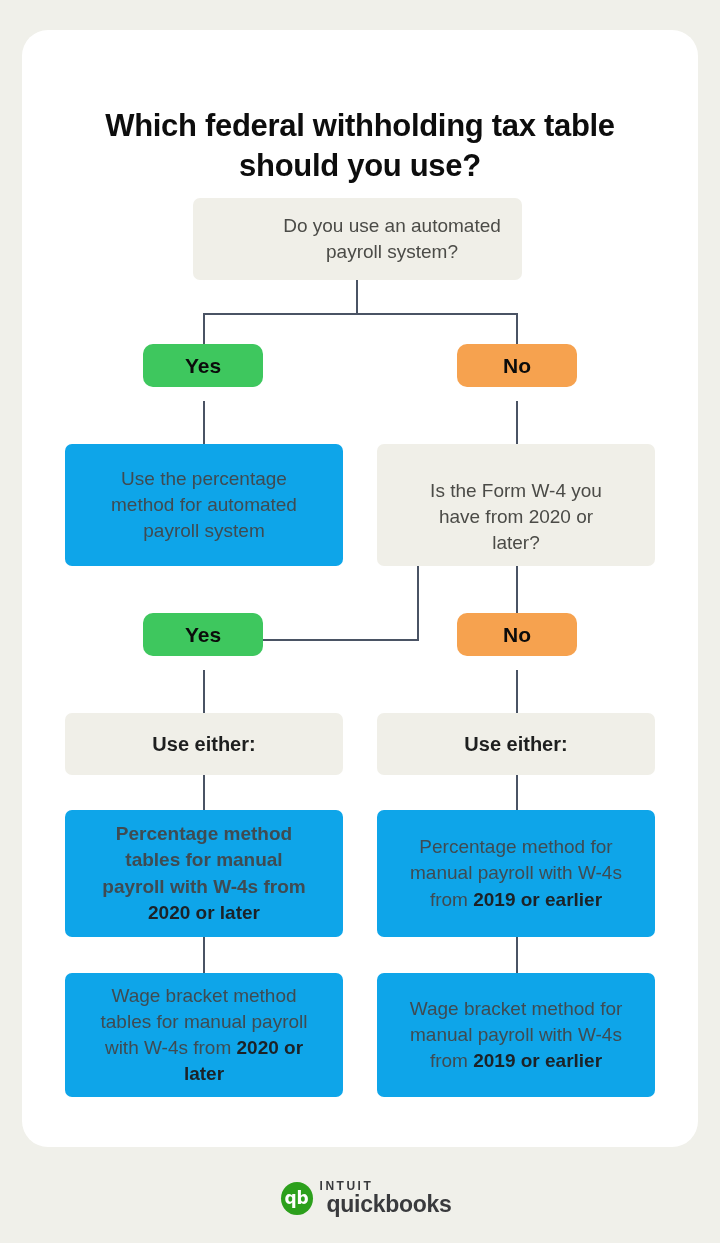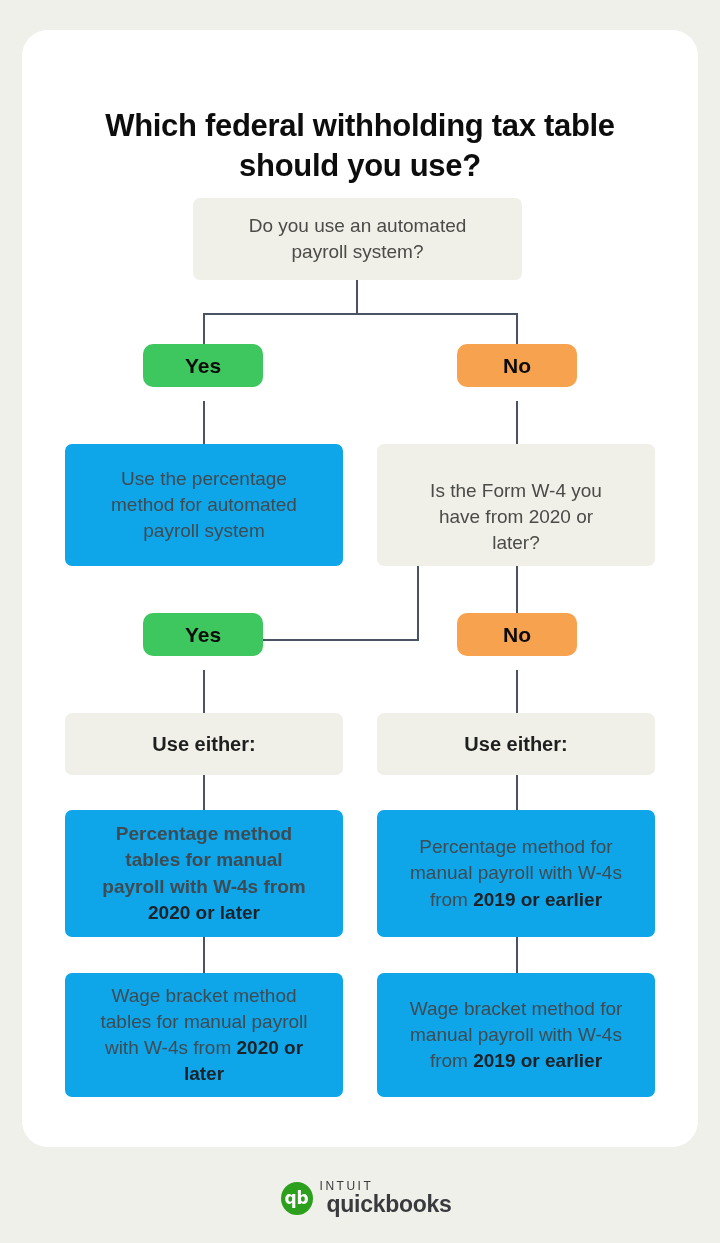--- a/index.html
+++ b/index.html
@@ -21,21 +21,21 @@
     font-size:31px;font-weight:bold;letter-spacing:-0.3px;
     line-height:1.3;color:#0d0d0d;margin-top:44px;
   }
   .box{
     display:flex;align-items:center;justify-content:center;
     text-align:center;border-radius:7px;
   }
   .box-gray{background:#f0efe8;color:#4b4b47;}
   .box-blue{background:#0ea5e9;color:#3f4b52;}
   .box-text{font-size:19px;line-height:1.38;}
-  .q1{left:193px;top:198px;width:329px;height:82px;}
+  .q1{left:193px;top:198px;width:329px;height:82px;justify-content:flex-end;}
   .q1 .box-text{width:260px;}
   .boxA{left:65px;top:444px;width:278px;height:122px;}
   .boxA .box-text{width:225px;}
   .boxB{left:377px;top:444px;width:278px;height:122px;}
   .boxB .box-text{width:190px;margin-top:24px;}
   .btn{
     display:flex;align-items:center;justify-content:center;
     border-radius:10px;font-size:21px;font-weight:bold;color:#0b0b0b;
     width:120px;height:43px;
   }
@@ -67,21 +67,21 @@
     display:flex;align-items:center;justify-content:center;gap:7px;padding-left:12px;
   }
   .qb-circle{
     width:32px;height:32px;border-radius:50%;
     display:flex;align-items:center;justify-content:center;
     color:#ffffff;font-weight:bold;font-size:17px;
     font-family:"DejaVu Sans",sans-serif;
     padding-bottom:1px;
   }
   .brand-col{display:flex;flex-direction:column;align-items:flex-start;line-height:1;}
-  .brand-top{font-size:12px;font-weight:normal;letter-spacing:2.5px;color:#393a3d;}
+  .brand-top{font-size:12px;font-weight:bold;letter-spacing:2.5px;color:#393a3d;}
   .brand-bottom{font-size:23px;font-weight:bold;letter-spacing:-0.3px;color:#393a3d;margin-top:1px;margin-left:7px;}
 </style>
 </head>
 <body>
 
 <div id="canvas">
   <div id="card"></div>
 
   <div class="abs title">Which federal withholding tax table should you use?</div>
 

